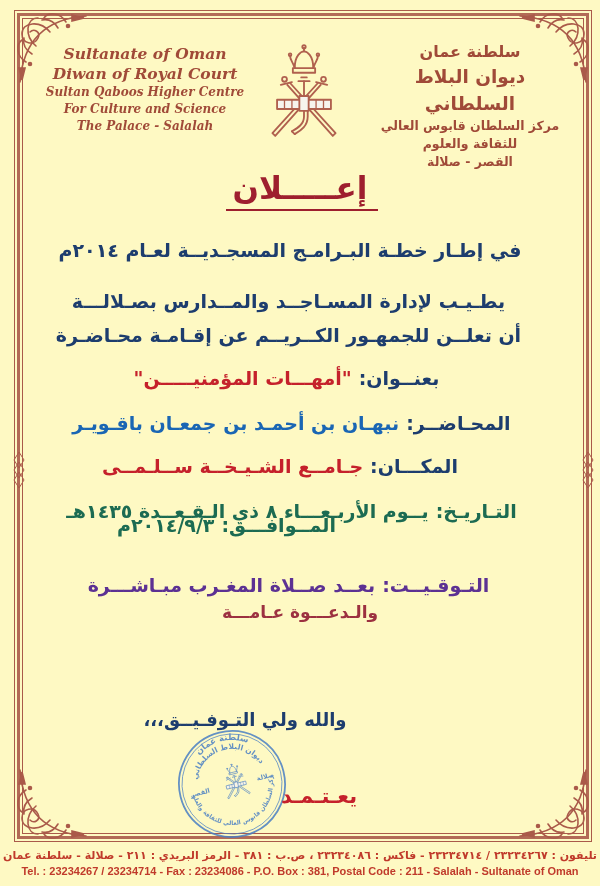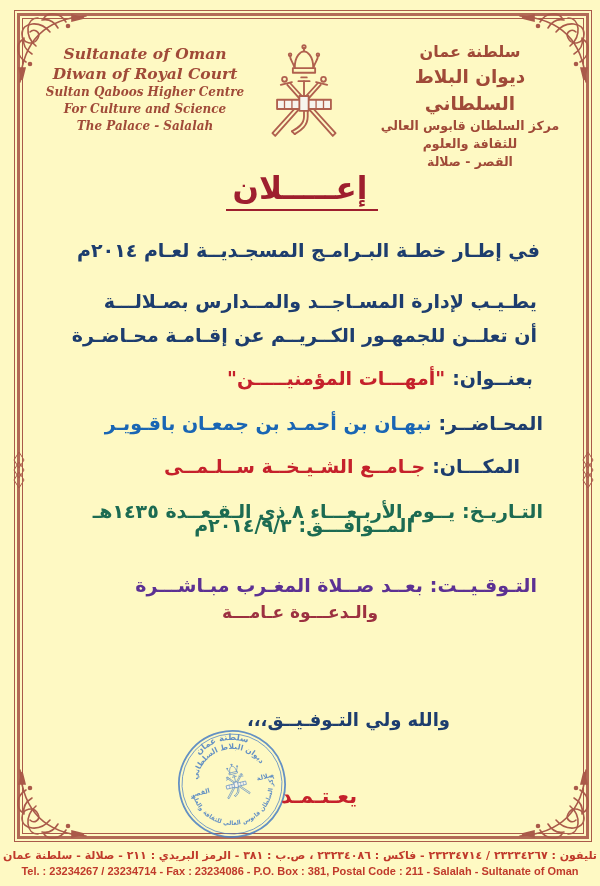--- a/index.html
+++ b/index.html
@@ -38,21 +38,21 @@
   .header-ar .al-2{font-size:18.5px;line-height:27px;}
   .header-ar .al-small{font-size:12.5px;line-height:18px;}
   
   .title{
     position:absolute;left:0;width:100%;top:170px;text-align:center;
     font-size:31px;font-weight:bold;color:var(--title-red);direction:rtl;
   }
   .title-underline{position:absolute;left:226px;top:209px;width:152px;height:2px;background:var(--title-red);}
   
   .bline{
-    position:absolute;left:40px;right:40px;direction:rtl;text-align:right;
+    position:absolute;left:40px;right:40px;direction:rtl;text-align:center;
     font-size:19px;font-weight:bold;line-height:26px;white-space:nowrap;
   }
   .bline .lbl{margin-left:7px;}
   .center-line{text-align:center;padding-right:0 !important;}
   .navy{color:var(--navy);}
   .red{color:var(--red);}
   .blue{color:var(--blue);}
   .green{color:var(--green);}
   .purple{color:var(--purple);}
   .maroon{color:var(--maroon);}

